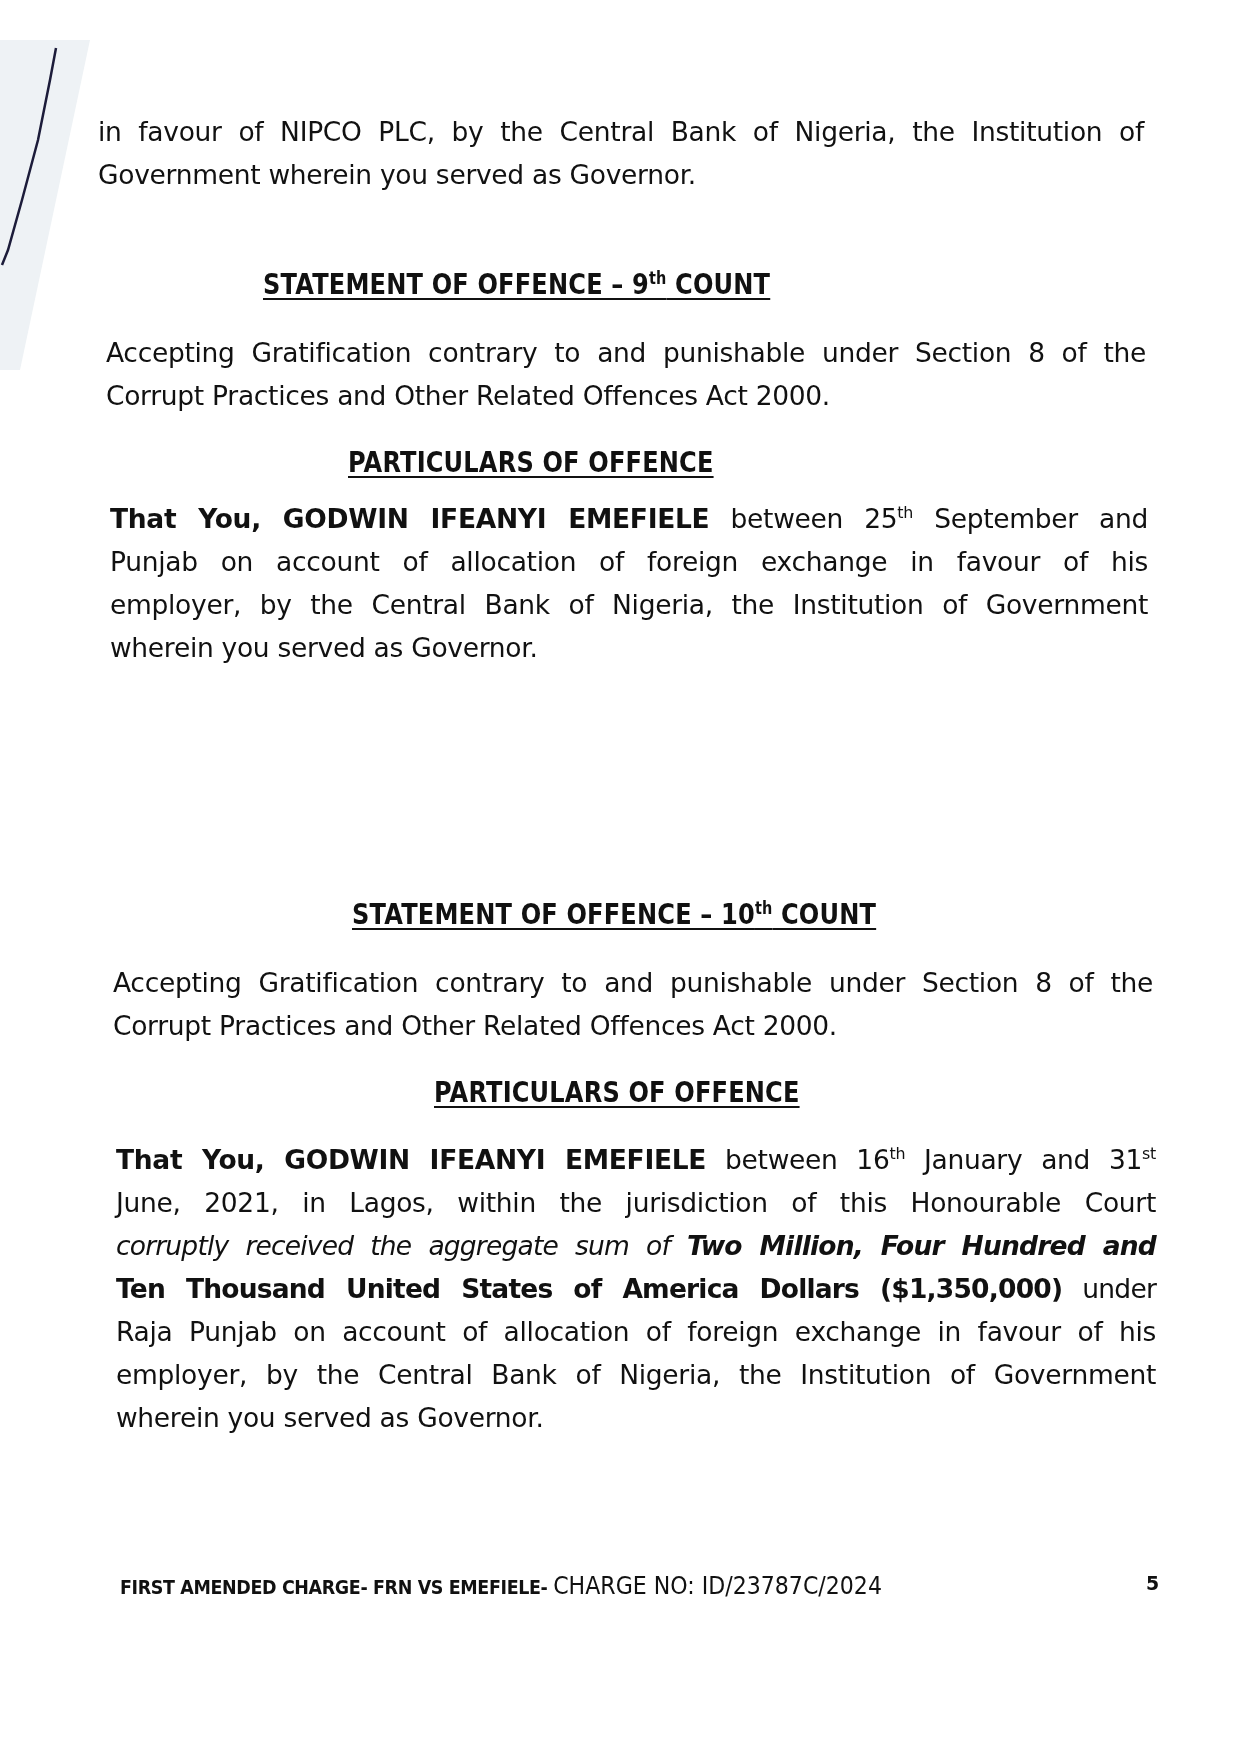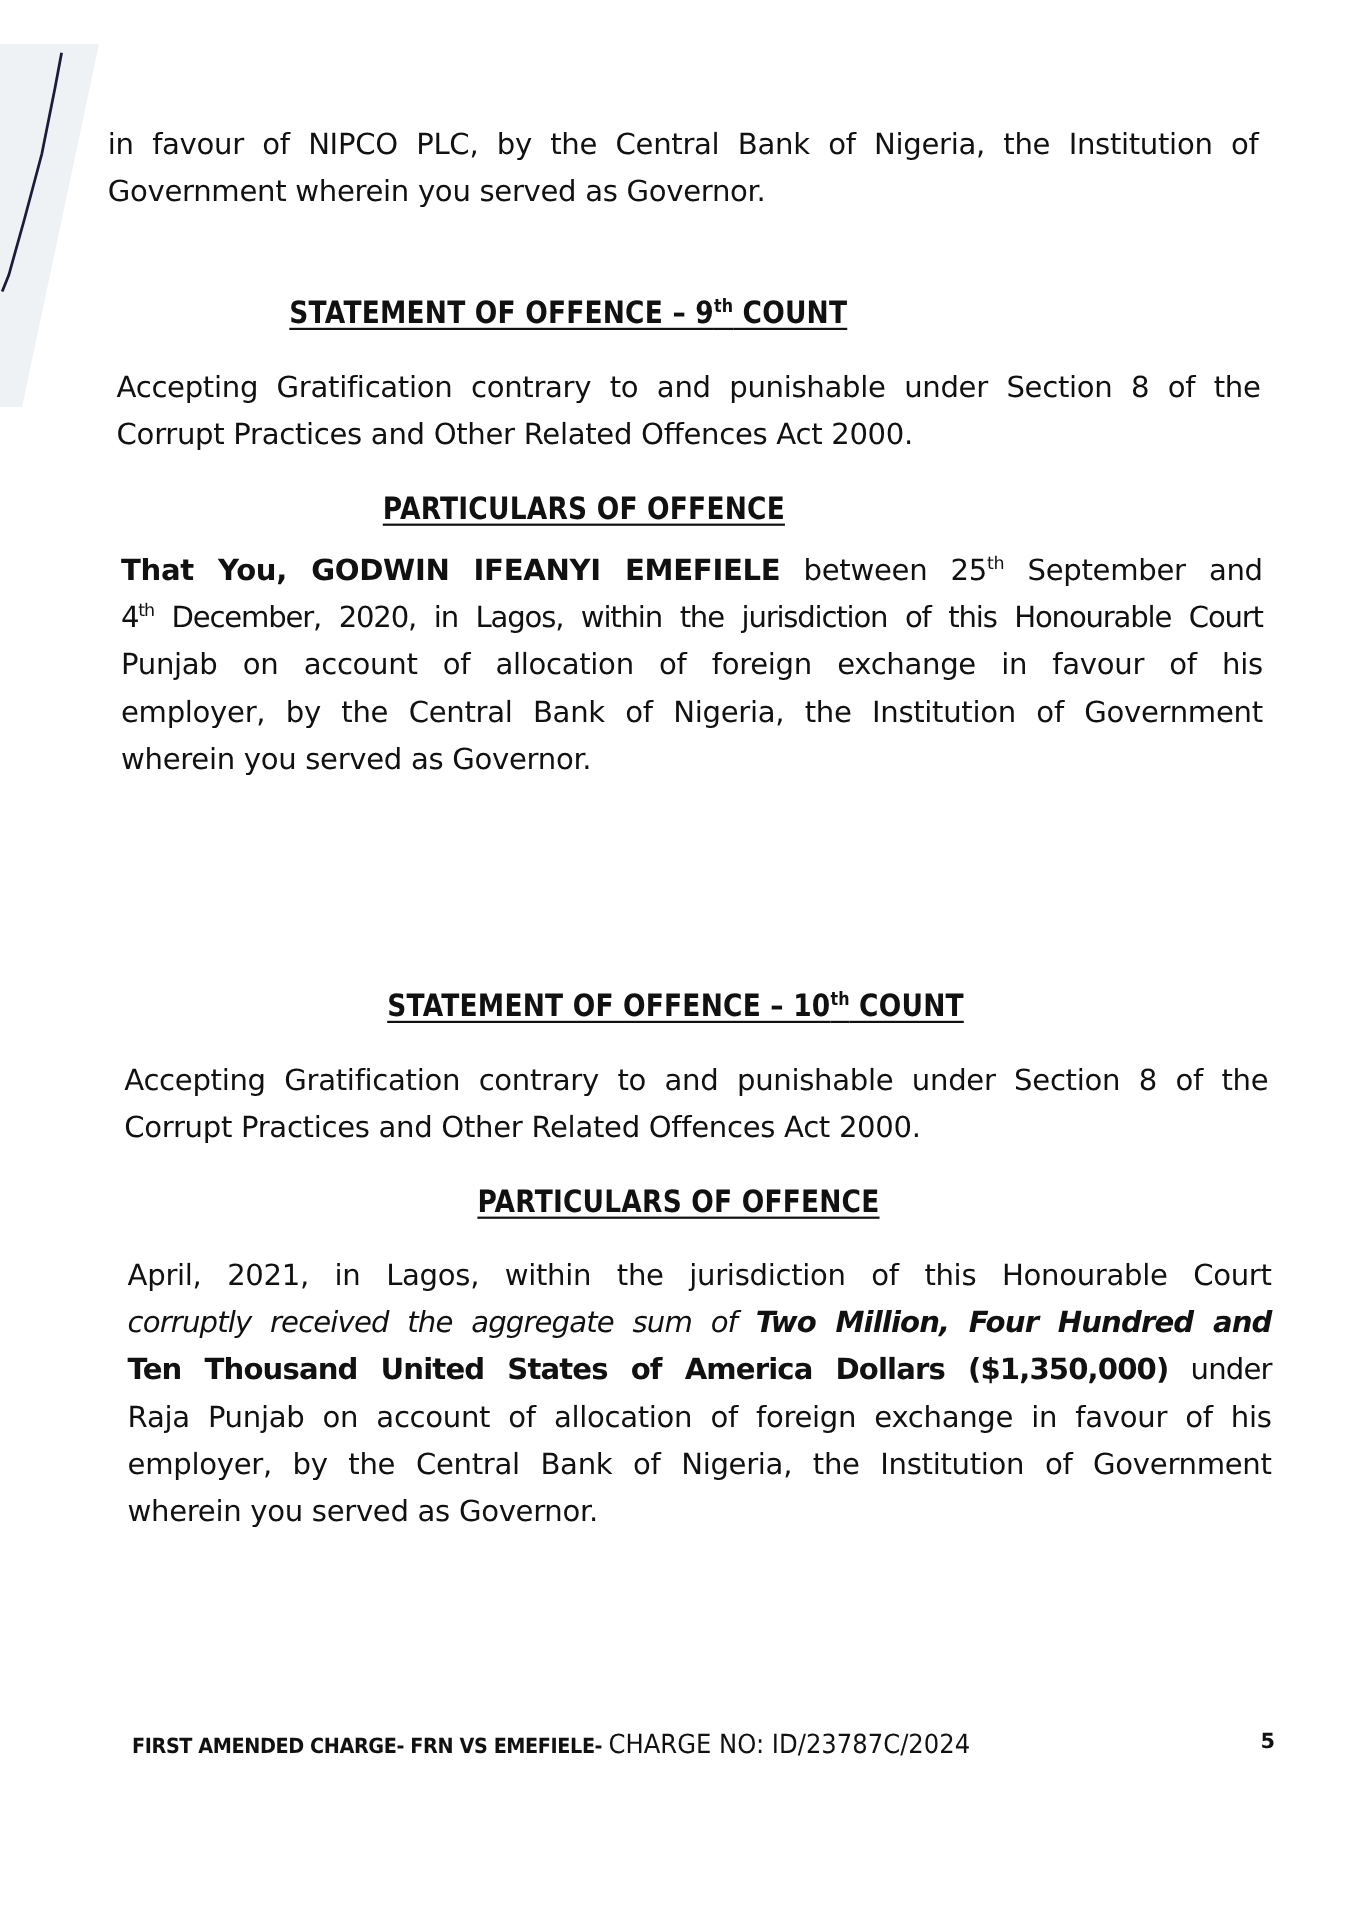--- a/index.html
+++ b/index.html
@@ -42,39 +42,39 @@
 
   <div class="para" style="left:106px; top:331px; width:1040px;">
     <span class="line">Accepting Gratification contrary to and punishable under Section 8 of the</span>
     <span class="line last">Corrupt Practices and Other Related Offences Act 2000.</span>
   </div>
 
   <div class="heading" style="left:348px; top:446px;">PARTICULARS OF OFFENCE</div>
 
   <div class="para" style="left:110px; top:497px; width:1038px;">
     <span class="line"><b>That You, GODWIN IFEANYI EMEFIELE</b><span> between 25</span><sup>th</sup><span> September and</span></span>
-    <span class="line" style="letter-spacing:-1.1px;"><span>4</span><sup>th</sup><span> December, 2020, in Lagos, within the jurisdiction of this Honourable Court</span></span>
     <span class="line">Punjab on account of allocation of foreign exchange in favour of his</span>
     <span class="line">employer, by the Central Bank of Nigeria, the Institution of Government</span>
     <span class="line last">wherein you served as Governor.</span>
   </div>
 
   <div class="heading" style="left:352px; top:898px;">
     <span>STATEMENT OF OFFENCE – 10</span><sup>th</sup><span> COUNT</span>
   </div>
 
   <div class="para" style="left:113px; top:961px; width:1040px;">
     <span class="line">Accepting Gratification contrary to and punishable under Section 8 of the</span>
     <span class="line last">Corrupt Practices and Other Related Offences Act 2000.</span>
   </div>
 
   <div class="heading" style="left:434px; top:1076px;">PARTICULARS OF OFFENCE</div>
 
   <div class="para" style="left:116px; top:1138px; width:1040px;">
-    <span class="line">April, 2021, in Lagos, within the jurisdiction of this Honourable Court</span>
+    <span class="line"><b>That You, GODWIN IFEANYI EMEFIELE</b><span> between 16</span><sup>th</sup><span> January and 31</span><sup>st</sup></span>
+    <span class="line">June, 2021, in Lagos, within the jurisdiction of this Honourable Court</span>
     <span class="line" style="letter-spacing:-0.8px;font-style:italic;"><span>corruptly received the aggregate sum of </span><b>Two Million,  Four Hundred and</b></span>
     <span class="line" style="letter-spacing:-0.8px;"><b>Ten Thousand United States of America Dollars ($1,350,000)</b><span> under</span></span>
     <span class="line">Raja Punjab on account of allocation of foreign exchange in favour of his</span>
     <span class="line">employer, by the Central Bank of Nigeria, the Institution of Government</span>
     <span class="line last">wherein you served as Governor.</span>
   </div>
 
   <div class="footer-left">
     <span>FIRST AMENDED CHARGE- FRN VS EMEFIELE- </span><span class="mono-part">CHARGE NO: ID/23787C/2024</span>
   </div>

